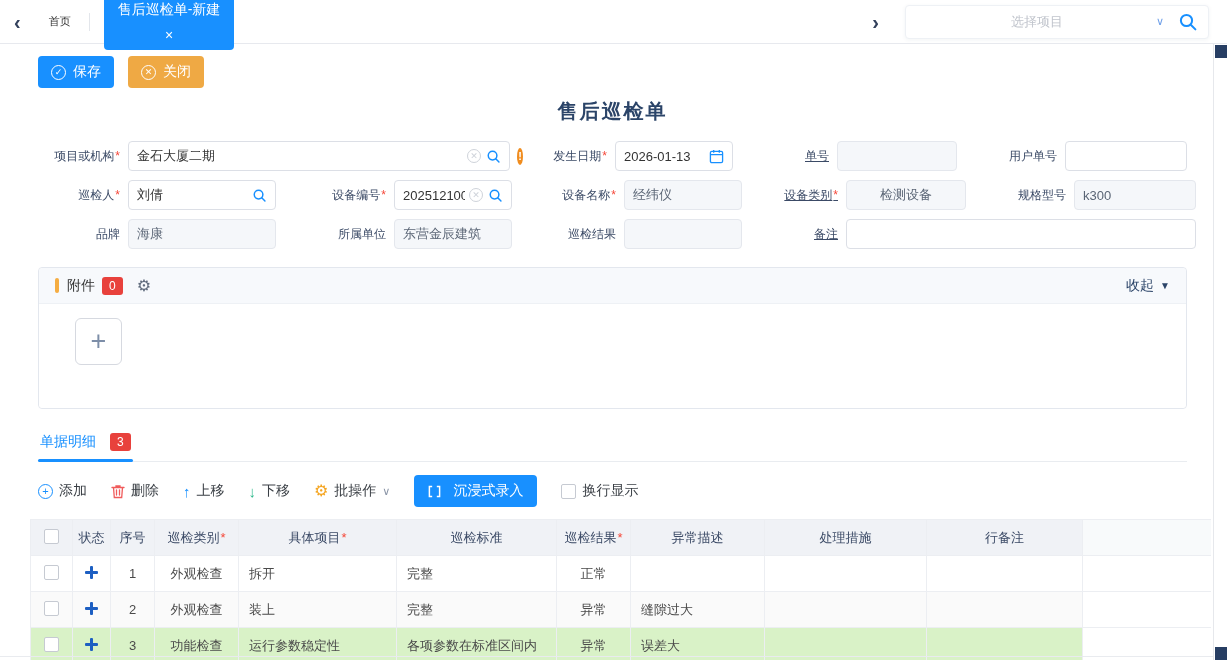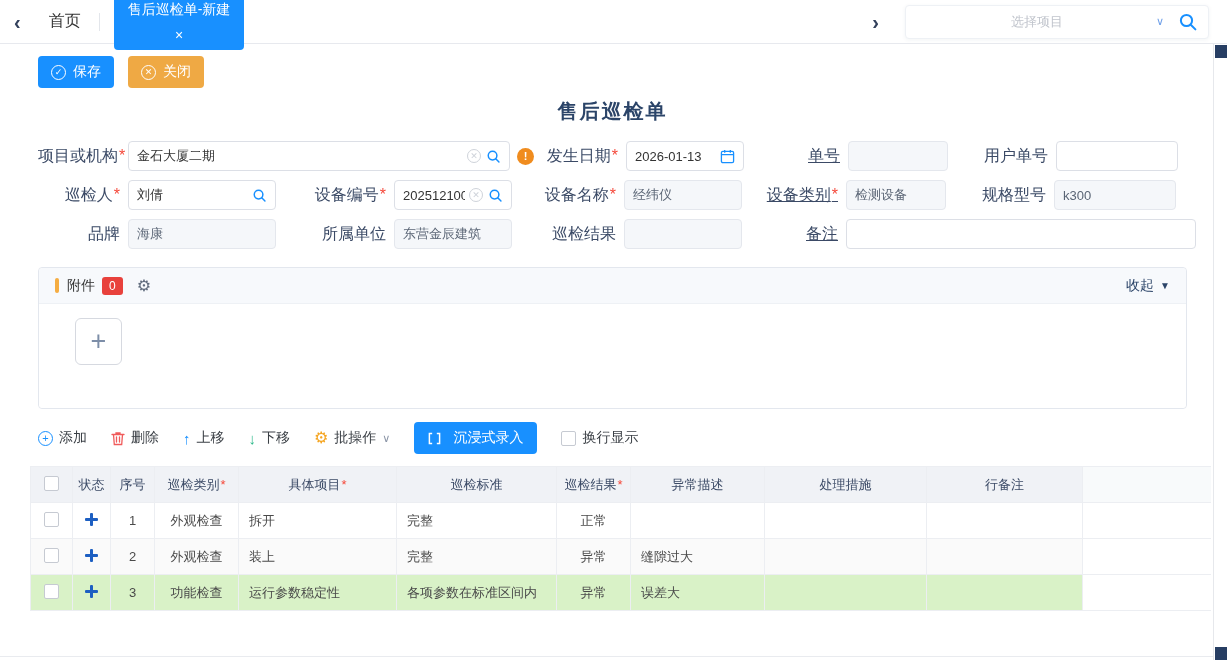--- a/index.html
+++ b/index.html
@@ -3,21 +3,21 @@
 <meta charset="utf-8">
 <style>
   * { box-sizing: border-box; margin: 0; padding: 0; }
   html,body { width:1227px; height:660px; overflow:hidden; background:#fff;
     font-family:"Liberation Sans","DejaVu Sans",sans-serif; }
 
   
   .topbar{ height:44px; display:flex; align-items:center; padding:0 14px;
     background:#fff; border-bottom:1px solid #e7e9ee; }
   .nav-chev{ font-size:20px; font-weight:bold; color:#33415c; cursor:pointer; line-height:1;}
-  .home-tab{ font-size:16px; color:#333; margin:0 18px 0 28px; cursor:pointer;}
+  .home-tab{ font-size:11px; color:#333; margin:0 18px 0 28px; cursor:pointer;}
   .tab-sep{ width:1px; height:18px; background:#e3e6eb; margin-right:14px;}
   .tab-active{ background:#1890ff; color:#fff; border-radius:4px; padding:8px 14px;
     font-size:14px; display:inline-flex; align-items:center; gap:9px; cursor:pointer;flex-direction:column;}
   .tab-close{ font-size:14px; line-height:1; }
   .topbar-spacer{ flex:1; }
   .fwd-chev{ margin-right:26px; }
   .proj-select{ width:304px; height:34px; background:#fff; border:1px solid #eef1f5;
     border-radius:4px; box-shadow:0 1px 4px rgba(40,60,90,.06); display:flex;
     align-items:center; padding:0 10px 0 12px; margin-right:4px; cursor:pointer;text-align:center;}
   .proj-ph{ flex:1; font-size:13px; color:#c0c4cc; }
@@ -37,31 +37,31 @@
     font-family:inherit;}
   .btn-save{ background:#1890ff; }
   .btn-close{ background:#efa944; }
   .btn-circ{ width:15px; height:15px; border:1.4px solid #fff; border-radius:50%;
     display:inline-flex; align-items:center; justify-content:center; font-size:9px; line-height:1;}
   .page-title{ text-align:center; color:#2b4468; font-size:20px; font-weight:bold;
     margin:10px 0 16px; letter-spacing:2px;}
 
   
   .frow{ display:flex; align-items:center; margin-bottom:9px; }
-  .flabel{ font-size:16px; color:#3b4a66; text-align:right; padding-right:8px; flex:none;
+  .flabel{ font-size:12px; color:#3b4a66; text-align:right; padding-right:8px; flex:none;
     white-space:nowrap;}
   .req{ color:#f5483a; margin-left:1px; }
   .lw1{width:90px;} .lw2{width:118px;} .lw3{width:112px;} .lw4{width:104px;text-decoration:underline;}
   .lw5{width:108px;} .lwd{width:92px;}
   .inp{ position:relative; height:30px; border:1px solid #dcdfe6; border-radius:4px;
     background:#fff; display:flex; align-items:center; padding:0 8px; font-size:13px;
     color:#333; flex:none; overflow:hidden; cursor:text;}
   .inp .val{ white-space:nowrap; overflow:hidden; flex:1;}
   .inp.dis{ background:#f5f7fa; border-color:#e4e7ed; color:#5a6575; cursor:default;}
-  .iw-s{width:148px;} .iw-m{width:118px;} .iw-4{width:100px;} .iw-5{width:122px;}
+  .iw-s{width:148px;} .iw-m{width:118px;} .iw-4{width:120px;text-align:center;} .iw-5{width:122px;}
   .iw-proj{width:382px;} .iw-note{width:350px;}
   .inp-icons{ display:flex; align-items:center; gap:5px; flex:none; padding-left:4px;}
   .clear-ico{ width:14px; height:14px; border:1px solid #cfd3da; border-radius:50%;
     color:#cfd3da; font-size:9px; display:inline-flex; align-items:center;
     justify-content:center; line-height:1; cursor:pointer; background:#fff;}
   .info-ico{ width:17px; height:17px; background:#f08c1e; color:#fff; border-radius:50%;
     font-size:11px; font-weight:bold; display:inline-flex; align-items:center;
     justify-content:center; margin-left:7px; cursor:pointer;}
 
   
@@ -282,20 +282,26 @@
         <span class="tri">▼</span>
       </span>
     </div>
     <div class="attach-bd">
       <div class="upload-box">
         <span>+</span>
       </div>
     </div>
   </div>
 
+  <div class="detail-tabs">
+    <span class="dtab">
+      <span class="dtab-label">单据明细</span>
+      <span class="badge">3</span>
+    </span>
+  </div>
 
   <div class="dtoolbar">
     <span class="tbtn">
       <span class="cplus">+</span>
       <span>添加</span>
     </span>
     <span class="tbtn">
       <span style="display:inline-flex;">
         <svg width="14" height="15" viewBox="0 0 14 15">
             <path d="M1 3.5h12M5 3.5V2h4v1.5M2.5 3.5l.8 10h7.4l.8-10M5.5 6v5M8.5 6v5" fill="none" stroke="#f05b5b" stroke-width="1.3" stroke-linecap="round"></path>

